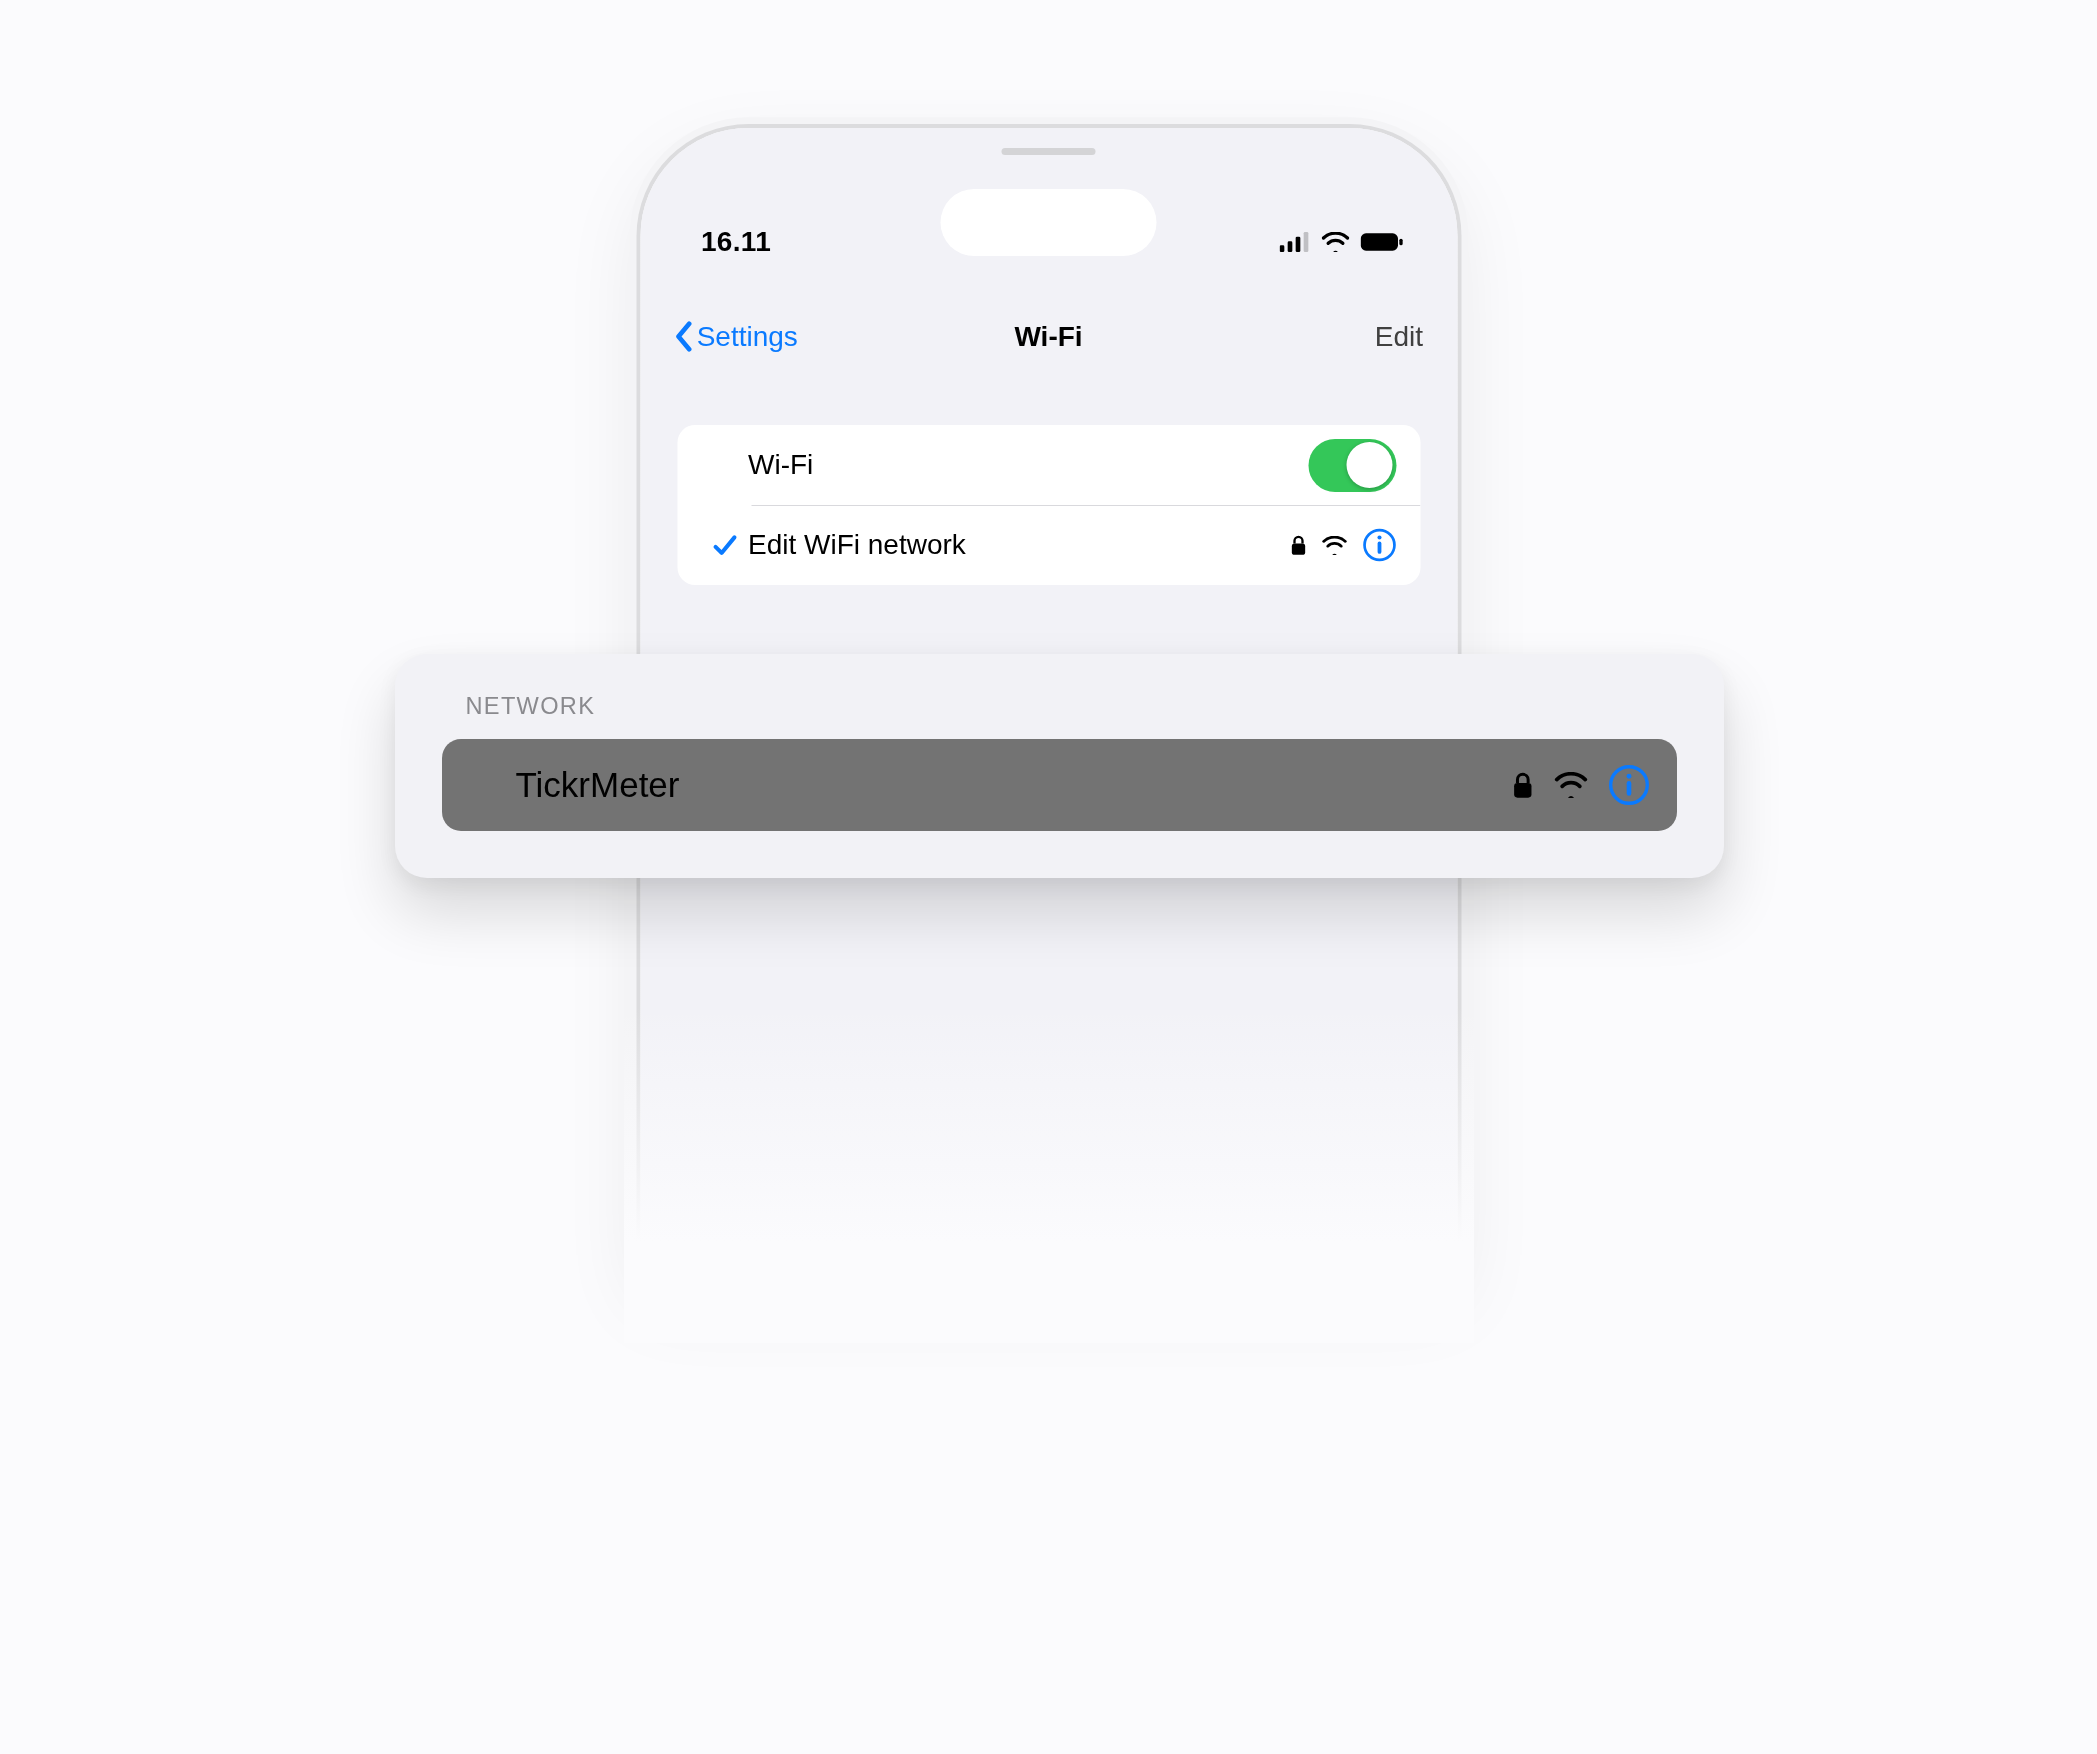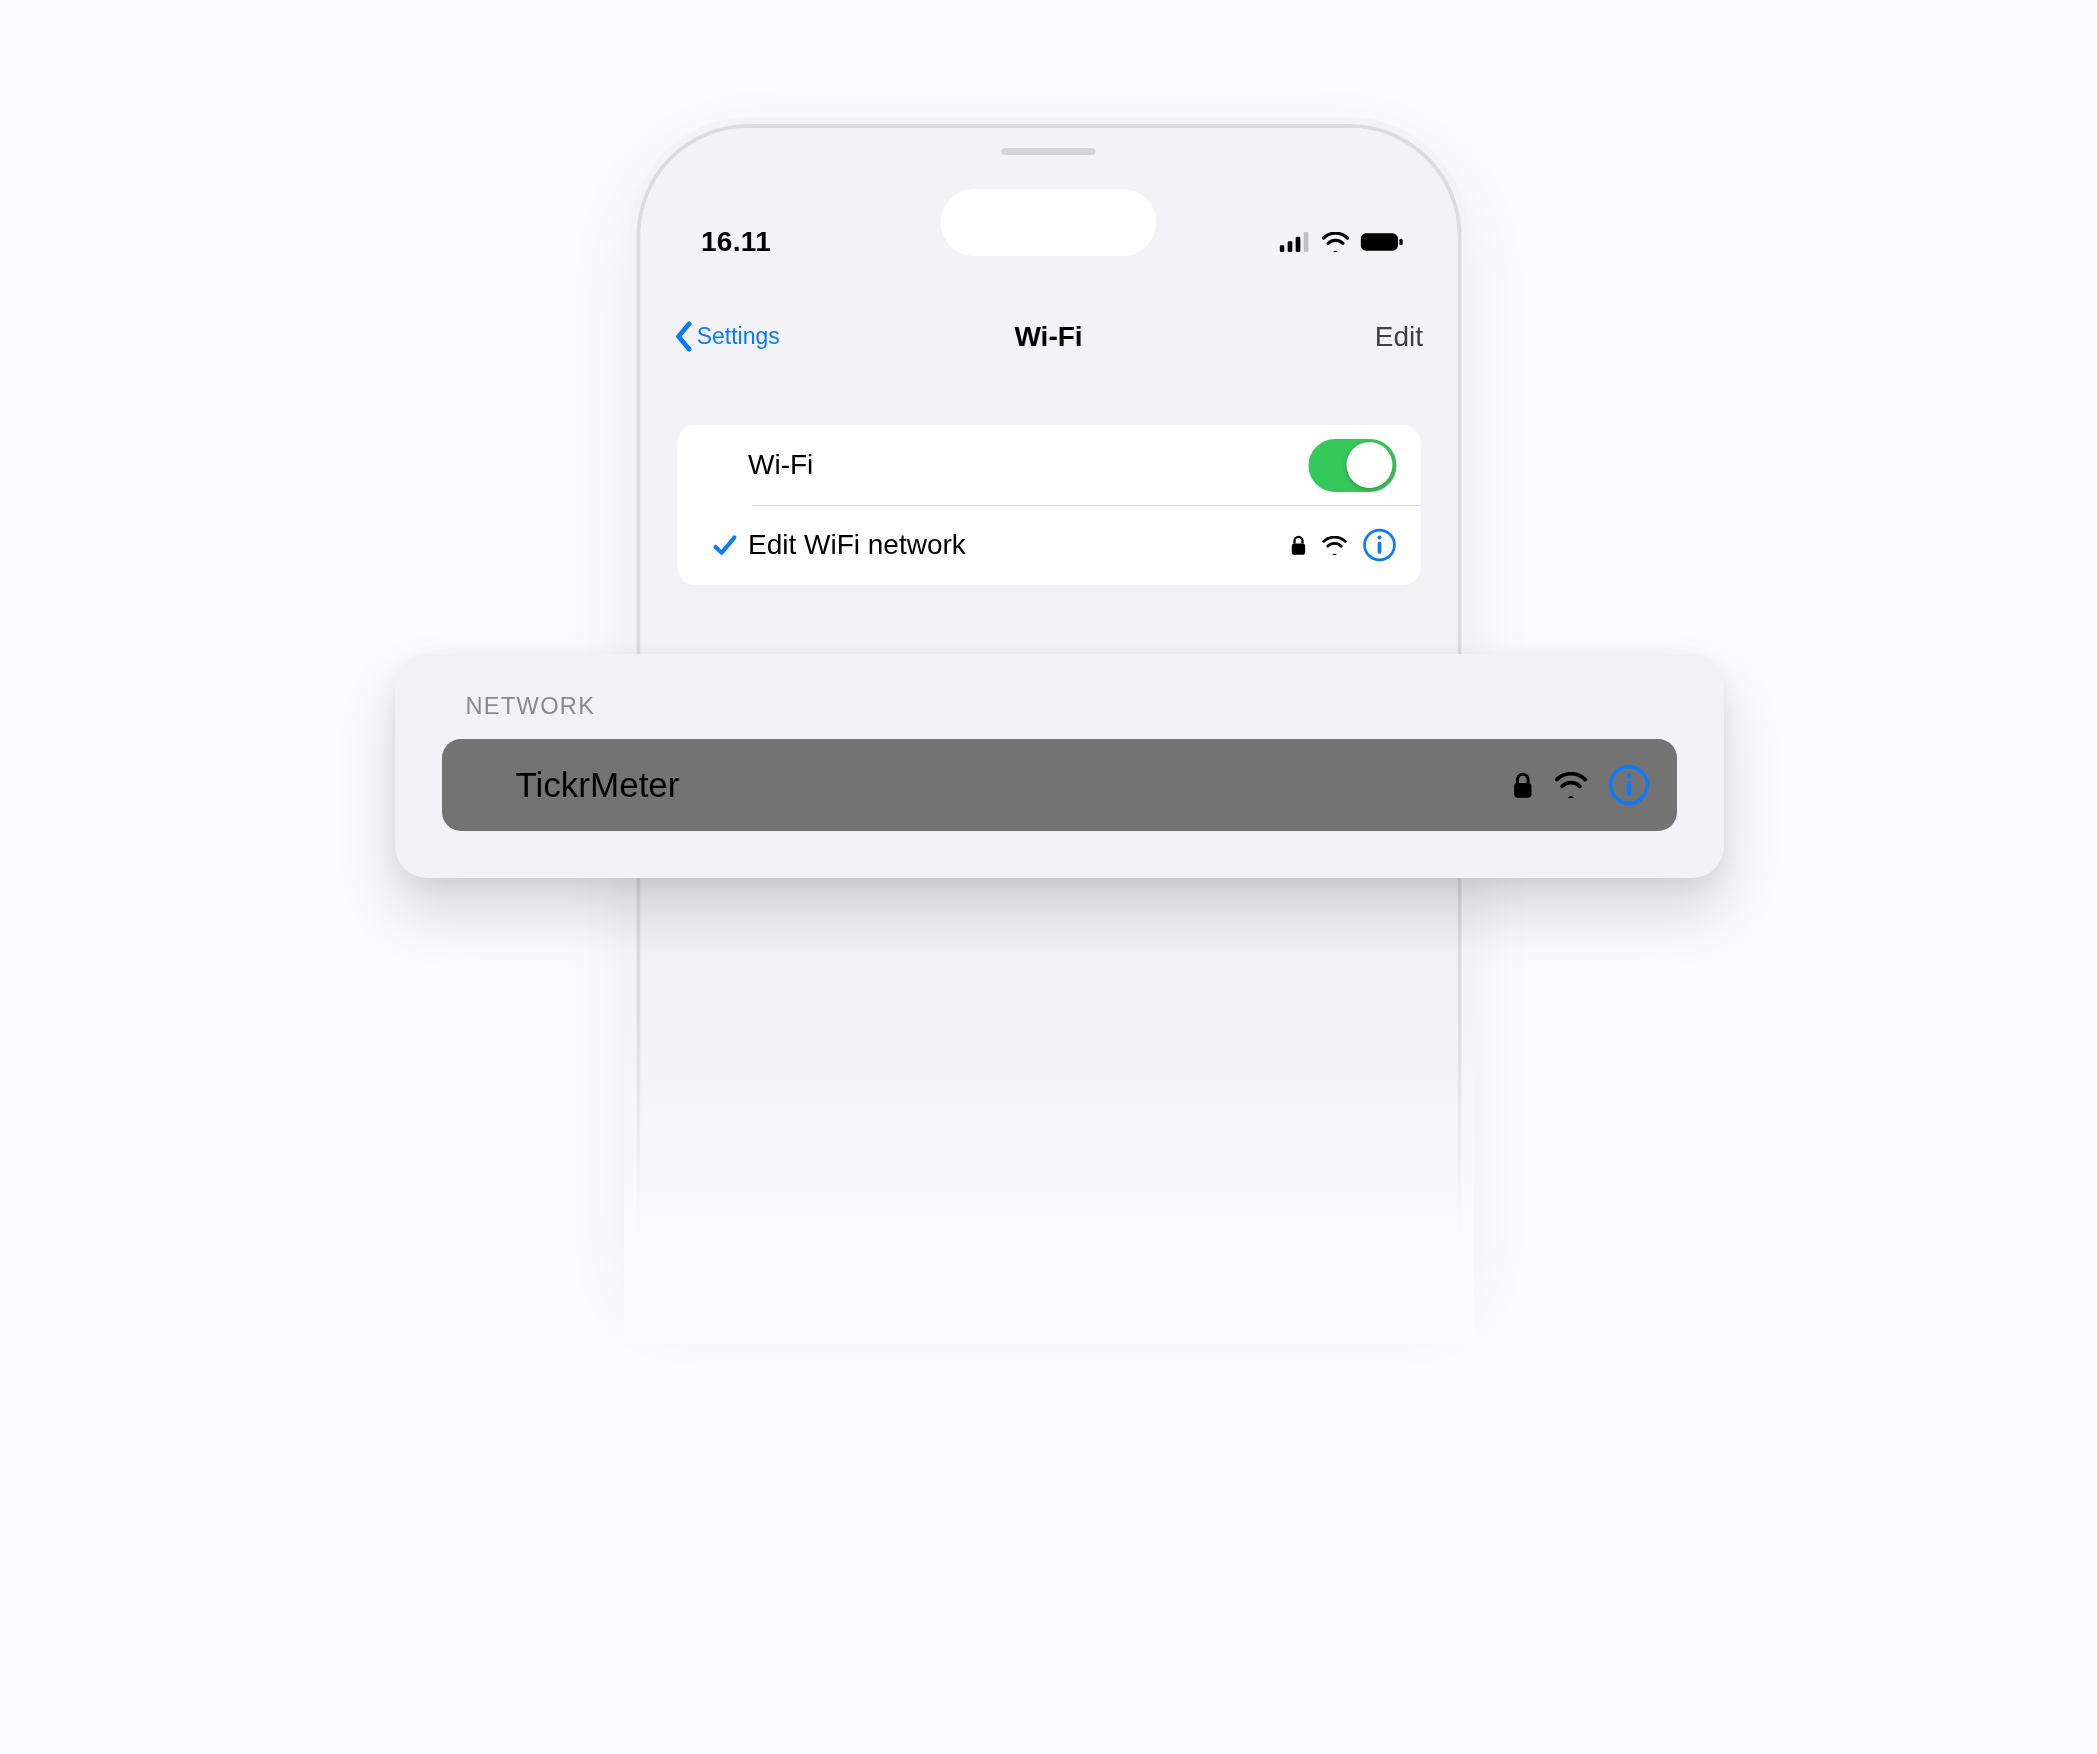--- a/index.html
+++ b/index.html
@@ -102,21 +102,21 @@
     display: flex;
     align-items: center;
     justify-content: space-between;
     padding: 0 34px;
   }
   .nav-back {
     display: flex;
     align-items: center;
     gap: 2.7px;
     color: #0a7aff;
-    font-size: 23px;
+    font-size: 28px;
   }
   .nav-title {
     position: absolute;
     left: 50%;
     transform: translateX(-50%);
     font-size: 28px;
     font-weight: 600;
     color: #000;
   }
   .nav-edit {

